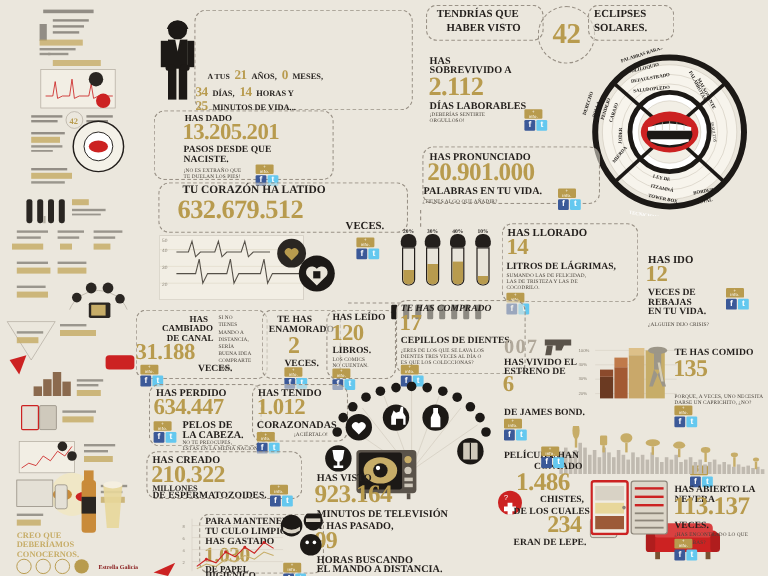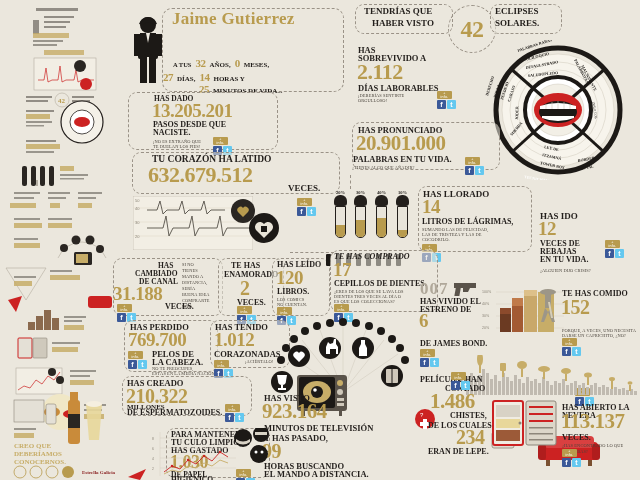--- a/index.html
+++ b/index.html
@@ -296,37 +296,36 @@
     <rect x="6" y="18" width="6" height="22" fill="#1c1916"></rect>
     <rect x="28" y="18" width="6" height="22" fill="#1c1916"></rect>
     <rect x="12" y="40" width="7" height="27" fill="#1c1916"></rect>
     <rect x="21" y="40" width="7" height="27" fill="#1c1916"></rect>
     <rect x="10" y="38" width="8" height="5" rx="2" fill="#1c1916"></rect>
     <rect x="22" y="38" width="8" height="5" rx="2" fill="#1c1916"></rect>
   </svg>
 
   <div class="bubble" data-name="intro-bubble" style="left:162px; top:8px; width:182px; height:84px; border-radius:10px;"></div>
 
-  <div style="position:absolute; left:172px; top:11px; width:170px;" data-name="page-title" class="bignum">Jaime Gutierrez</div>
   <style>[data-name="page-title"]{font-size:17px; letter-spacing:.3px;}</style>
 
   <div style="position:absolute; left:173px; top:54px; width:170px; line-height:1.06;" data-name="intro-age-line">
     <span class="cap" style="font-size:6.5px;" data-name="intro-prefix">A TUS</span>
-    <span class="bignum" style="font-size:11px;" data-name="intro-years-value">32</span>
+    <span class="bignum" style="font-size:11px;" data-name="intro-years-value">21</span>
     <span class="cap" style="font-size:7px;margin-top:12px;" data-name="intro-years-label">AÑOS,</span>
     <span class="bignum" style="font-size:11px;" data-name="intro-months-value">0</span>
     <span class="cap" style="font-size:7px;" data-name="intro-months-label">MESES,</span>
   </div>
   <div style="position:absolute; left:163px; top:67px; width:180px;" data-name="intro-time-line">
-    <span class="bignum" style="font-size:11px;" data-name="intro-days-value">27</span>
+    <span class="bignum" style="font-size:11px;" data-name="intro-days-value">34</span>
     <span class="cap" style="font-size:7px;" data-name="intro-days-label">DÍAS,</span>
     <span class="bignum" style="font-size:11px;" data-name="intro-hours-value">14</span>
     <span class="cap" style="font-size:7px;" data-name="intro-hours-label">HORAS Y</span>
   </div>
-  <div style="position:absolute; left:163px; top:79px; width:180px;margin-left:36px;" data-name="intro-minutes-line">
+  <div style="position:absolute; left:163px; top:79px; width:180px;" data-name="intro-minutes-line">
     <span class="bignum" style="font-size:11px;" data-name="intro-minutes-value">25</span>
     <span class="cap" style="font-size:7px;" data-name="intro-minutes-label">MINUTOS DE VIDA...</span>
   </div>
 
   <div class="bubble" data-name="steps-bubble" style="left:128px; top:92px; width:150px; height:58px;"></div>
   <div class="cap" style="position:absolute; left:154px; top:95px; font-size:7.5px;" data-name="steps-headline">HAS DADO</div>
   <div class="bignum" style="position:absolute; left:152px; top:102px; font-size:19px;" data-name="steps-value">13.205.201</div>
   <div class="cap" style="position:absolute; left:153px; top:121px; font-size:8px;" data-name="steps-unit-1">PASOS DESDE QUE</div>
   <div class="cap" style="position:absolute; left:153px; top:129px; font-size:8px;" data-name="steps-unit-2">NACISTE.</div>
   <div class="small" style="position:absolute; left:153px; top:139px;" data-name="steps-note-1">¡NO ES EXTRAÑO QUE</div>
@@ -595,21 +594,21 @@
   <div class="social" style="left:334px; top:304px;" data-name="toothbrush-social">
     <span class="info" data-name="info-link">+ info.</span>
     <span class="row">
       <span class="sq fb" data-name="facebook-icon">f</span>
       <span class="sq tw" data-name="twitter-icon">t</span>
     </span>
   </div>
 
   <div class="bubble" data-name="hair-bubble" style="left:124px; top:320px; width:94px; height:52px;"></div>
   <div class="cap" style="position:absolute; left:130px; top:323px; font-size:8.5px;" data-name="hair-headline">HAS PERDIDO</div>
-  <div class="bignum" style="position:absolute; left:128px; top:331px; font-size:19px;" data-name="hair-value">769.700</div>
+  <div class="bignum" style="position:absolute; left:128px; top:331px; font-size:19px;" data-name="hair-value">634.447</div>
   <div class="cap" style="position:absolute; left:152px; top:350px; font-size:8.5px;" data-name="hair-unit-1">PELOS DE</div>
   <div class="cap" style="position:absolute; left:152px; top:358px; font-size:8.5px;" data-name="hair-unit-2">LA CABEZA.</div>
   <div class="small" style="position:absolute; left:152px; top:366px;" data-name="hair-note-1">NO TE PREOCUPES,</div>
   <div class="small" style="position:absolute; left:152px; top:371px;" data-name="hair-note-2">ESTÁS EN LA MEDIA NACIONAL.</div>
   <div class="social" style="left:128px; top:351px;" data-name="hair-social">
     <span class="info" data-name="info-link">+ info.</span>
     <span class="row">
       <span class="sq fb" data-name="facebook-icon">f</span>
       <span class="sq tw" data-name="twitter-icon">t</span>
     </span>
@@ -795,21 +794,21 @@
       <rect x="63" y="8" width="6" height="14"></rect>
       <path d="M63 22 l-4 14 l3 0 l4 -10 z"></path>
       <path d="M69 22 l4 14 l-3 0 l-4 -10 z"></path>
     </g>
     <g fill="#ddd4bd" opacity="0.9">
       <path d="M68 16 l3 16 l-2 0 l-3 -16 z"></path>
     </g>
   </svg>
 
   <div class="cap" style="position:absolute; left:562px; top:290px; font-size:8px;" data-name="chocolate-headline">TE HAS COMIDO</div>
-  <div class="bignum" style="position:absolute; left:561px; top:298px; font-size:20px;" data-name="chocolate-value">152</div>
+  <div class="bignum" style="position:absolute; left:561px; top:298px; font-size:20px;" data-name="chocolate-value">135</div>
   <div class="small" style="position:absolute; left:562px; top:328px;" data-name="chocolate-note-1">PORQUE, A VECES, UNO NECESITA</div>
   <div class="small" style="position:absolute; left:562px; top:333px;" data-name="chocolate-note-2">DARSE UN CAPRICHITO, ¿NO?</div>
   <div class="social" style="left:562px; top:338px;" data-name="chocolate-social">
     <span class="info" data-name="info-link">+ info.</span>
     <span class="row">
       <span class="sq fb" data-name="facebook-icon">f</span>
       <span class="sq tw" data-name="twitter-icon">t</span>
     </span>
   </div>
 

